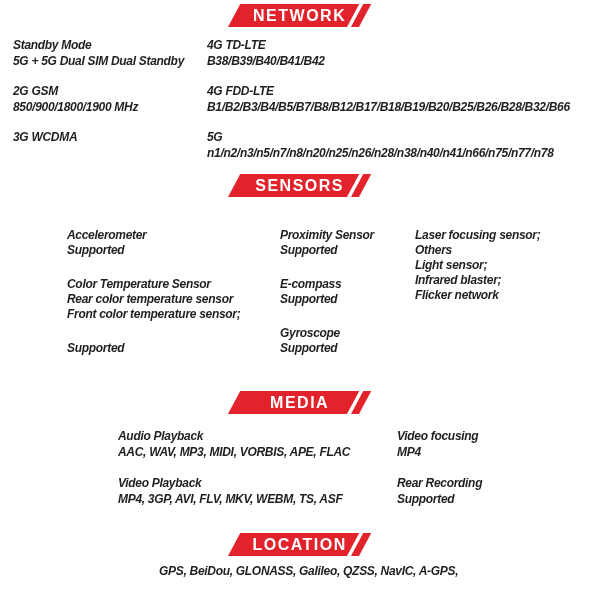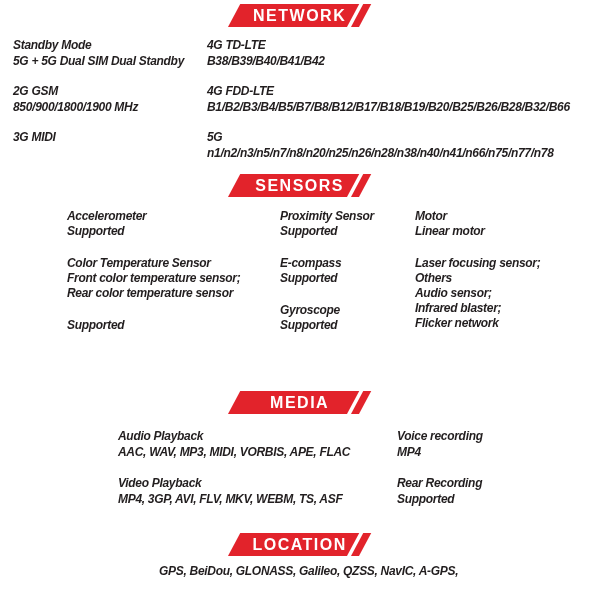--- a/index.html
+++ b/index.html
@@ -47,21 +47,21 @@
     font-weight: bold;
     font-style: italic;
     letter-spacing: -0.3px;
     white-space: nowrap;
   }
   .net  .line { line-height: 16px; }
   .sen  .line { line-height: 15px; }
   .med  .line { line-height: 16px; }
   .loc  .line { line-height: 16px; }
   .net .group { margin-bottom: 14px; }
-  .sen .group { margin-bottom: 17px; }
+  .sen .group { margin-bottom: 17px; margin-top: 19px; }
   .med .group { margin-bottom: 15px; }
 </style>
 </head>
 <body>
 
 <div class="page">
 
   <div class="banner" style="top:4px">
     <span class="t">NETWORK</span>
   </div>
@@ -69,21 +69,21 @@
   <div class="col net spec" style="left:13px; top:37px">
     <div class="group">
       <div class="line">Standby Mode</div>
       <div class="line">5G + 5G Dual SIM Dual Standby</div>
     </div>
     <div class="group">
       <div class="line">2G GSM</div>
       <div class="line">850/900/1800/1900 MHz</div>
     </div>
     <div class="group">
-      <div class="line">3G MIDI</div>
+      <div class="line">3G WCDMA</div>
     </div>
   </div>
 
   <div class="col net spec" style="left:207px; top:37px">
     <div class="group">
       <div class="line">4G TD-LTE</div>
       <div class="line">B38/B39/B40/B41/B42</div>
     </div>
     <div class="group">
       <div class="line">4G FDD-LTE</div>
@@ -99,22 +99,22 @@
     <span class="t">SENSORS</span>
   </div>
 
   <div class="col sen spec" style="left:67px; top:209px">
     <div class="group">
       <div class="line">Accelerometer</div>
       <div class="line">Supported</div>
     </div>
     <div class="group">
       <div class="line">Color Temperature Sensor</div>
+      <div class="line">Rear color temperature sensor</div>
       <div class="line">Front color temperature sensor;</div>
-      <div class="line">Rear color temperature sensor</div>
     </div>
     <div class="group">
       <div class="line">Supported</div>
     </div>
   </div>
 
   <div class="col sen spec" style="left:280px; top:209px">
     <div class="group">
       <div class="line">Proximity Sensor</div>
       <div class="line">Supported</div>
@@ -124,27 +124,23 @@
       <div class="line">Supported</div>
     </div>
     <div class="group">
       <div class="line">Gyroscope</div>
       <div class="line">Supported</div>
     </div>
   </div>
 
   <div class="col sen spec" style="left:415px; top:209px">
     <div class="group">
-      <div class="line">Motor</div>
-      <div class="line">Linear motor</div>
-    </div>
-    <div class="group">
       <div class="line">Laser focusing sensor;</div>
       <div class="line">Others</div>
-      <div class="line">Audio sensor;</div>
+      <div class="line">Light sensor;</div>
       <div class="line">Infrared blaster;</div>
       <div class="line">Flicker network</div>
     </div>
   </div>
 
   <div class="banner" style="top:391px">
     <span class="t">MEDIA</span>
   </div>
 
   <div class="col med spec" style="left:118px; top:428px">
@@ -153,21 +149,21 @@
       <div class="line">AAC, WAV, MP3, MIDI, VORBIS, APE, FLAC</div>
     </div>
     <div class="group">
       <div class="line">Video Playback</div>
       <div class="line">MP4, 3GP, AVI, FLV, MKV, WEBM, TS, ASF</div>
     </div>
   </div>
 
   <div class="col med spec" style="left:397px; top:428px">
     <div class="group">
-      <div class="line">Voice recording</div>
+      <div class="line">Video focusing</div>
       <div class="line">MP4</div>
     </div>
     <div class="group">
       <div class="line">Rear Recording</div>
       <div class="line">Supported</div>
     </div>
   </div>
 
   <div class="banner" style="top:533px">
     <span class="t">LOCATION</span>

